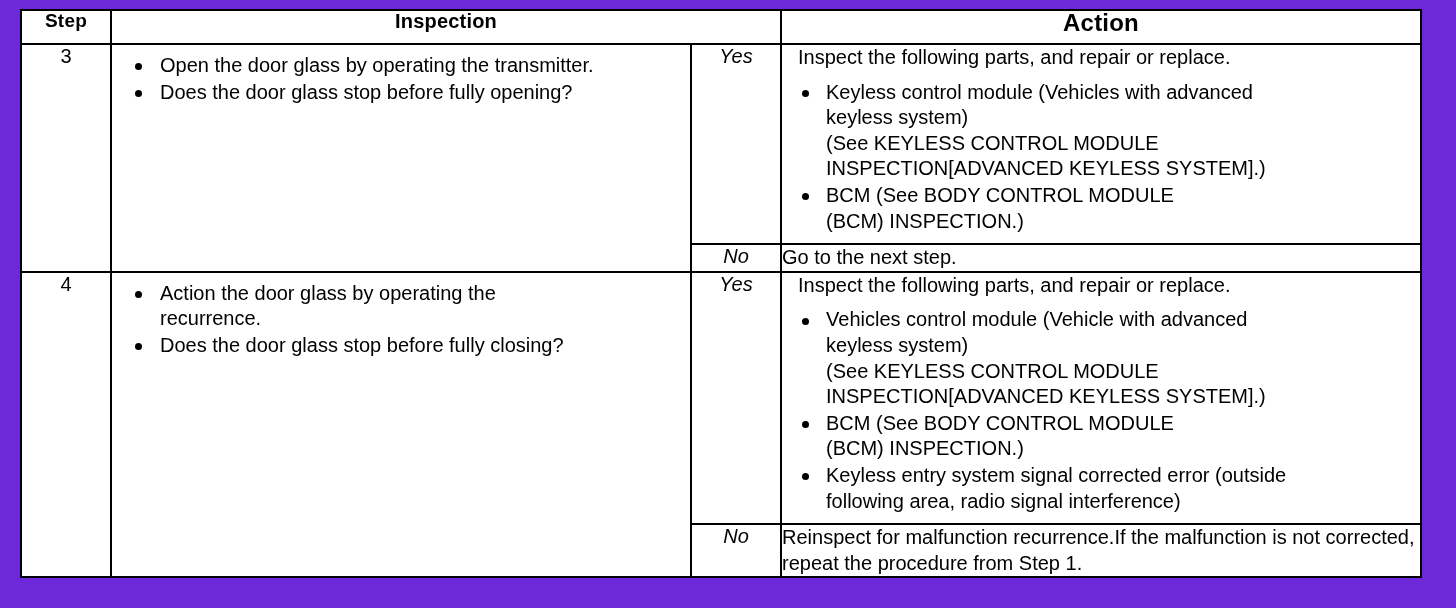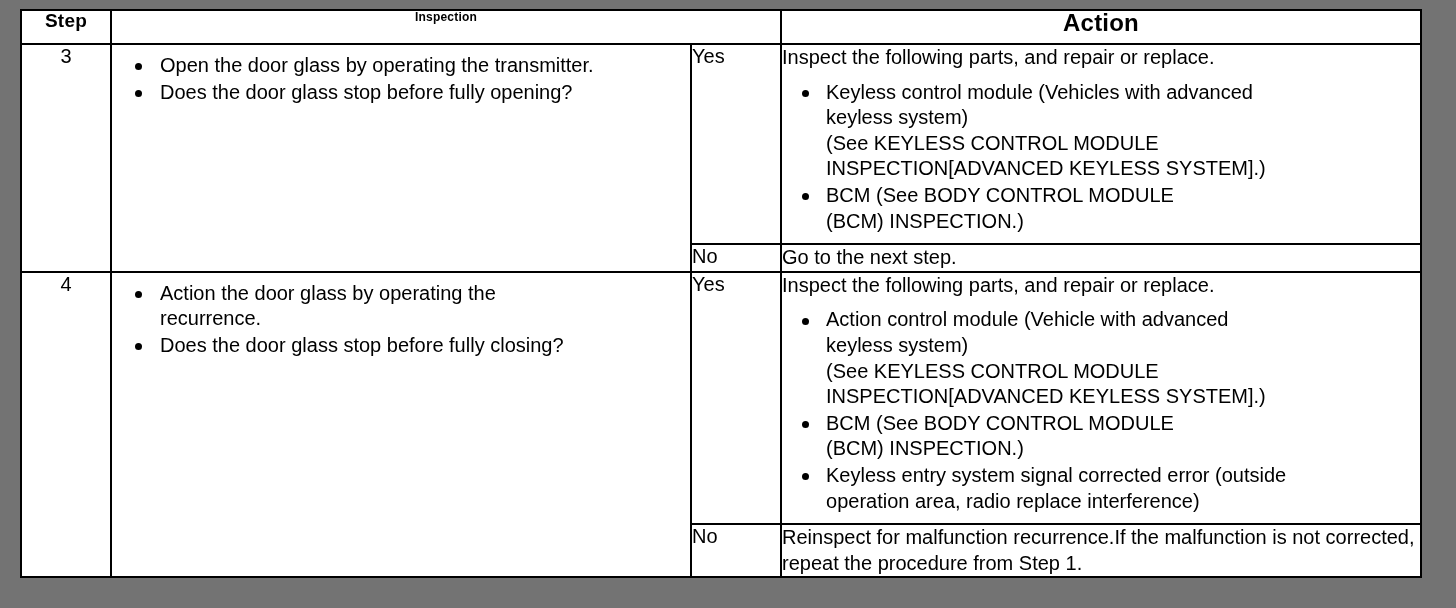--- a/index.html
+++ b/index.html
@@ -12,21 +12,21 @@
     height: 608px;
     font-family: "Liberation Sans", sans-serif;
     color: #000000;
     overflow: hidden;
   }
 
   .page {
     position: relative;
     width: 1456px;
     height: 608px;
-    background: #737373;
+    background: #6d28d9;
   }
 
   table.diag-table {
     position: absolute;
     left: 20px;
     top: 9px;
     width: 1400px;
     border-collapse: collapse;
     table-layout: fixed;
     background: #ffffff;
@@ -50,50 +50,52 @@
   thead th {
     text-align: center;
     font-weight: bold;
     font-size: 20px;
     line-height: 1;
     height: 32px;
     vertical-align: middle;
     letter-spacing: 0.2px;
   }
   thead th.h-step   { font-size: 19px; }
-  thead th.h-insp   { font-size: 12px; }
+  thead th.h-insp   { font-size: 20px; }
   thead th.h-action { font-size: 24px; border-radius: 10px; }
 
   
   td.step-cell {
     text-align: center;
     font-size: 20px;
     line-height: 1.15;
     padding-top: 6px;
   }
 
   
   td.yesno-cell {
+    text-align: center;
     font-size: 20px;
     line-height: 1.15;
     padding-top: 6px;
+    font-style: italic;
   }
 
   
   td.body-cell {
     padding: 5px 7px 7px 7px;
     font-size: 20px;
     line-height: 1.28;
   }
 
   
   .intro-line {
     font-size: 20px;
     line-height: 1.28;
-    margin: 0 0 1px 0;
+    margin: 0 0 1px 16px;
     white-space: normal;
   }
 
   
   ul.blist {
     list-style: none;
     margin: 0;
     padding: 8px;
   }
   ul.blist > li {
@@ -219,38 +221,38 @@
               </li>
             </ul>
           </td>
           <td class="yesno-cell">Yes</td>
           <td class="body-cell action-cell">
             <div class="intro-line">Inspect the following parts, and repair or replace.</div>
             <ul class="blist">
               <li>
                 <span class="bullet-dot"></span>
                 <span class="li-text">
-                  <span class="cont-line">Action control module (Vehicle with advanced</span>
+                  <span class="cont-line">Vehicles control module (Vehicle with advanced</span>
                   <span class="cont-line">keyless system)</span>
                   <span class="cont-line">(See KEYLESS CONTROL MODULE</span>
                   <span class="cont-line">INSPECTION[ADVANCED KEYLESS SYSTEM].)</span>
                 </span>
               </li>
               <li>
                 <span class="bullet-dot"></span>
                 <span class="li-text">
                   <span class="cont-line">BCM (See BODY CONTROL MODULE</span>
                   <span class="cont-line">(BCM) INSPECTION.)</span>
                 </span>
               </li>
               <li>
                 <span class="bullet-dot"></span>
                 <span class="li-text">
                   <span class="cont-line">Keyless entry system signal corrected error (outside</span>
-                  <span class="cont-line">operation area, radio replace interference)</span>
+                  <span class="cont-line">following area, radio signal interference)</span>
                 </span>
               </li>
             </ul>
           </td>
         </tr>
         <tr>
           <td class="yesno-cell">No</td>
           <td class="body-cell action-cell">
             <div class="plain-text">Reinspect for malfunction recurrence.If the malfunction is not corrected, repeat the procedure from Step 1.</div>
           </td>

